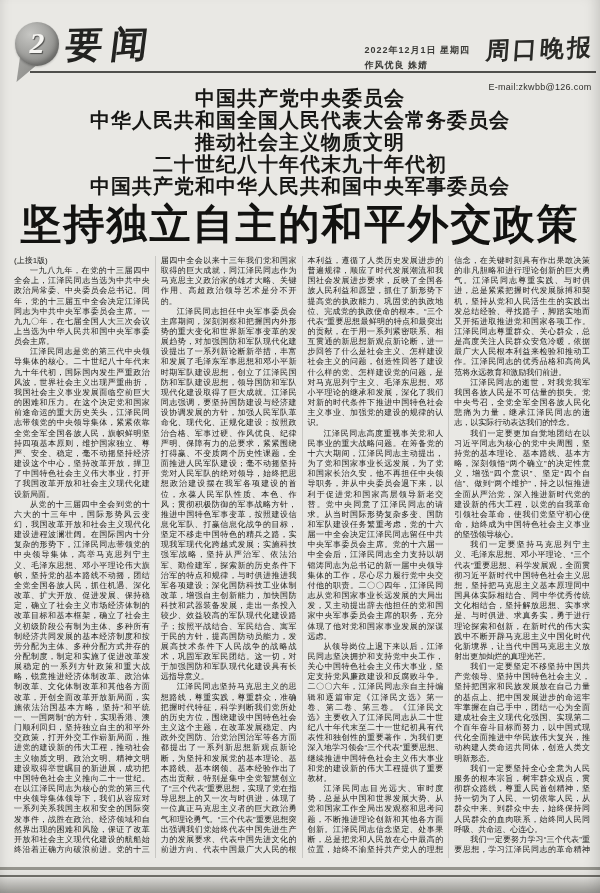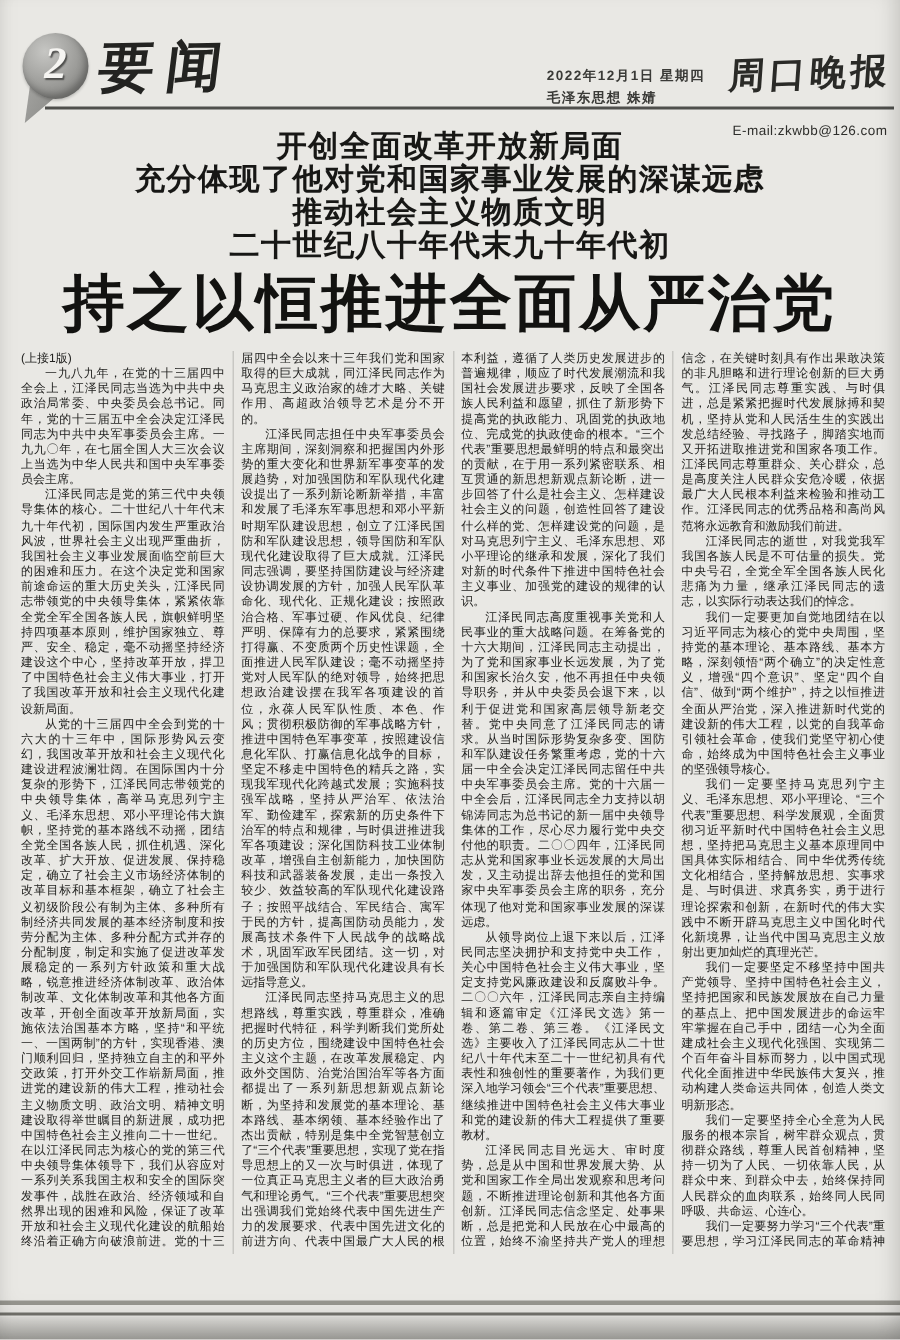--- a/index.html
+++ b/index.html
@@ -122,38 +122,39 @@
     <div class="pin">
       <div class="pin-tail"></div>
       <div class="pin-circle">
         <span class="pin-number">2</span>
       </div>
     </div>
     <div class="section-name">要闻</div>
     <div class="header-right">
       <div class="header-meta">
         <div class="date-line">2022年12月1日 星期四</div>
-        <div class="editor-line">毛泽东思想 姝婧</div>
+        <div class="editor-line">作风优良 姝婧</div>
       </div>
       <div class="logo-block">
         <div class="logo">周口晚报</div>
         <div class="email">E-mail:zkwbb@126.com</div>
       </div>
     </div>
     <div class="header-rule"></div>
   </header>
 
   <section class="article">
     <div class="issuers">
-        <div class="issuer-line">开创全面改革开放新局面</div>
-        <div class="issuer-line">充分体现了他对党和国家事业发展的深谋远虑</div>
+        <div class="issuer-line">中国共产党中央委员会</div>
+        <div class="issuer-line">中华人民共和国全国人民代表大会常务委员会</div>
         <div class="issuer-line">推动社会主义物质文明</div>
         <div class="issuer-line">二十世纪八十年代末九十年代初</div>
+        <div class="issuer-line">中国共产党和中华人民共和国中央军事委员会</div>
       </div>
-    <h1 class="main-title">持之以恒推进全面从严治党</h1>
+    <h1 class="main-title">坚持独立自主的和平外交政策</h1>
     <div class="body-columns">
       <p class="cont-note">(上接1版)</p>
       <div class="paras-wrap"><p class="para">一九八九年，在党的十三届四中全会上，江泽民同志当选为中共中央政治局常委、中央委员会总书记。同年，党的十三届五中全会决定江泽民同志为中共中央军事委员会主席。一九九〇年，在七届全国人大三次会议上当选为中华人民共和国中央军事委员会主席。</p><p class="para">江泽民同志是党的第三代中央领导集体的核心。二十世纪八十年代末九十年代初，国际国内发生严重政治风波，世界社会主义出现严重曲折，我国社会主义事业发展面临空前巨大的困难和压力。在这个决定党和国家前途命运的重大历史关头，江泽民同志带领党的中央领导集体，紧紧依靠全党全军全国各族人民，旗帜鲜明坚持四项基本原则，维护国家独立、尊严、安全、稳定，毫不动摇坚持经济建设这个中心，坚持改革开放，捍卫了中国特色社会主义伟大事业，打开了我国改革开放和社会主义现代化建设新局面。</p><p class="para">从党的十三届四中全会到党的十六大的十三年中，国际形势风云变幻，我国改革开放和社会主义现代化建设进程波澜壮阔。在国际国内十分复杂的形势下，江泽民同志带领党的中央领导集体，高举马克思列宁主义、毛泽东思想、邓小平理论伟大旗帜，坚持党的基本路线不动摇，团结全党全国各族人民，抓住机遇、深化改革、扩大开放、促进发展、保持稳定，确立了社会主义市场经济体制的改革目标和基本框架，确立了社会主义初级阶段公有制为主体、多种所有制经济共同发展的基本经济制度和按劳分配为主体、多种分配方式并存的分配制度，制定和实施了促进改革发展稳定的一系列方针政策和重大战略，锐意推进经济体制改革、政治体制改革、文化体制改革和其他各方面改革，开创全面改革开放新局面，实施依法治国基本方略，坚持“和平统一、一国两制”的方针，实现香港、澳门顺利回归，坚持独立自主的和平外交政策，打开外交工作崭新局面，推进党的建设新的伟大工程，推动社会主义物质文明、政治文明、精神文明建设取得举世瞩目的新进展，成功把中国特色社会主义推向二十一世纪。在以江泽民同志为核心的党的第三代中央领导集体领导下，我们从容应对一系列关系我国主权和安全的国际突发事件，战胜在政治、经济领域和自然界出现的困难和风险，保证了改革开放和社会主义现代化建设的航船始终沿着正确方向破浪前进。党的十三届四中全会以来十三年我们党和国家取得的巨大成就，同江泽民同志作为马克思主义政治家的雄才大略、关键作用、高超政治领导艺术是分不开的。</p><p class="para">江泽民同志担任中央军事委员会主席期间，深刻洞察和把握国内外形势的重大变化和世界新军事变革的发展趋势，对加强国防和军队现代化建设提出了一系列新论断新举措，丰富和发展了毛泽东军事思想和邓小平新时期军队建设思想，创立了江泽民国防和军队建设思想，领导国防和军队现代化建设取得了巨大成就。江泽民同志强调，要坚持国防建设与经济建设协调发展的方针，加强人民军队革命化、现代化、正规化建设；按照政治合格、军事过硬、作风优良、纪律严明、保障有力的总要求，紧紧围绕打得赢、不变质两个历史性课题，全面推进人民军队建设；毫不动摇坚持党对人民军队的绝对领导，始终把思想政治建设摆在我军各项建设的首位，永葆人民军队性质、本色、作风；贯彻积极防御的军事战略方针，推进中国特色军事变革，按照建设信息化军队、打赢信息化战争的目标，坚定不移走中国特色的精兵之路，实现我军现代化跨越式发展；实施科技强军战略，坚持从严治军、依法治军、勤俭建军，探索新的历史条件下治军的特点和规律，与时俱进推进我军各项建设；深化国防科技工业体制改革，增强自主创新能力，加快国防科技和武器装备发展，走出一条投入较少、效益较高的军队现代化建设路子；按照平战结合、军民结合、寓军于民的方针，提高国防动员能力，发展高技术条件下人民战争的战略战术，巩固军政军民团结。这一切，对于加强国防和军队现代化建设具有长远指导意义。</p><p class="para">江泽民同志坚持马克思主义的思想路线，尊重实践，尊重群众，准确把握时代特征，科学判断我们党所处的历史方位，围绕建设中国特色社会主义这个主题，在改革发展稳定、内政外交国防、治党治国治军等各方面都提出了一系列新思想新观点新论断，为坚持和发展党的基本理论、基本路线、基本纲领、基本经验作出了杰出贡献，特别是集中全党智慧创立了“三个代表”重要思想，实现了党在指导思想上的又一次与时俱进，体现了一位真正马克思主义者的巨大政治勇气和理论勇气。“三个代表”重要思想突出强调我们党始终代表中国先进生产力的发展要求、代表中国先进文化的前进方向、代表中国最广大人民的根本利益，遵循了人类历史发展进步的普遍规律，顺应了时代发展潮流和我国社会发展进步要求，反映了全国各族人民利益和愿望，抓住了新形势下提高党的执政能力、巩固党的执政地位、完成党的执政使命的根本。“三个代表”重要思想最鲜明的特点和最突出的贡献，在于用一系列紧密联系、相互贯通的新思想新观点新论断，进一步回答了什么是社会主义、怎样建设社会主义的问题，创造性回答了建设什么样的党、怎样建设党的问题，是对马克思列宁主义、毛泽东思想、邓小平理论的继承和发展，深化了我们对新的时代条件下推进中国特色社会主义事业、加强党的建设的规律的认识。</p><p class="para">江泽民同志高度重视事关党和人民事业的重大战略问题。在筹备党的十六大期间，江泽民同志主动提出，为了党和国家事业长远发展，为了党和国家长治久安，他不再担任中央领导职务，并从中央委员会退下来，以利于促进党和国家高层领导新老交替。党中央同意了江泽民同志的请求。从当时国际形势复杂多变、国防和军队建设任务繁重考虑，党的十六届一中全会决定江泽民同志留任中共中央军事委员会主席。党的十六届一中全会后，江泽民同志全力支持以胡锦涛同志为总书记的新一届中央领导集体的工作，尽心尽力履行党中央交付他的职责。二〇〇四年，江泽民同志从党和国家事业长远发展的大局出发，又主动提出辞去他担任的党和国家中央军事委员会主席的职务，充分体现了他对党和国家事业发展的深谋远虑。</p><p class="para">从领导岗位上退下来以后，江泽民同志坚决拥护和支持党中央工作，关心中国特色社会主义伟大事业，坚定支持党风廉政建设和反腐败斗争。二〇〇六年，江泽民同志亲自主持编辑和逐篇审定《江泽民文选》第一卷、第二卷、第三卷。《江泽民文选》主要收入了江泽民同志从二十世纪八十年代末至二十一世纪初具有代表性和独创性的重要著作，为我们更深入地学习领会“三个代表”重要思想、继续推进中国特色社会主义伟大事业和党的建设新的伟大工程提供了重要教材。</p><p class="para">江泽民同志目光远大、审时度势，总是从中国和世界发展大势、从党和国家工作全局出发观察和思考问题，不断推进理论创新和其他各方面创新。江泽民同志信念坚定、处事果断，总是把党和人民放在心中最高的位置，始终不渝坚持共产党人的理想信念，在关键时刻具有作出果敢决策的非凡胆略和进行理论创新的巨大勇气。江泽民同志尊重实践、与时俱进，总是紧紧把握时代发展脉搏和契机，坚持从党和人民活生生的实践出发总结经验、寻找路子，脚踏实地而又开拓进取推进党和国家各项工作。江泽民同志尊重群众、关心群众，总是高度关注人民群众安危冷暖，依据最广大人民根本利益来检验和推动工作。江泽民同志的优秀品格和高尚风范将永远教育和激励我们前进。</p><p class="para">江泽民同志的逝世，对我党我军我国各族人民是不可估量的损失。党中央号召，全党全军全国各族人民化悲痛为力量，继承江泽民同志的遗志，以实际行动表达我们的悼念。</p><p class="para">我们一定要更加自觉地团结在以习近平同志为核心的党中央周围，坚持党的基本理论、基本路线、基本方略，深刻领悟“两个确立”的决定性意义，增强“四个意识”、坚定“四个自信”、做到“两个维护”，持之以恒推进全面从严治党，深入推进新时代党的建设新的伟大工程，以党的自我革命引领社会革命，使我们党坚守初心使命，始终成为中国特色社会主义事业的坚强领导核心。</p><p class="para">我们一定要坚持马克思列宁主义、毛泽东思想、邓小平理论、“三个代表”重要思想、科学发展观，全面贯彻习近平新时代中国特色社会主义思想，坚持把马克思主义基本原理同中国具体实际相结合、同中华优秀传统文化相结合，坚持解放思想、实事求是、与时俱进、求真务实，勇于进行理论探索和创新，在新时代的伟大实践中不断开辟马克思主义中国化时代化新境界，让当代中国马克思主义放射出更加灿烂的真理光芒。</p><p class="para">我们一定要坚定不移坚持中国共产党领导、坚持中国特色社会主义，坚持把国家和民族发展放在自己力量的基点上、把中国发展进步的命运牢牢掌握在自己手中，团结一心为全面建成社会主义现代化强国、实现第二个百年奋斗目标而努力，以中国式现代化全面推进中华民族伟大复兴，推动构建人类命运共同体，创造人类文明新形态。</p><p class="para">我们一定要坚持全心全意为人民服务的根本宗旨，树牢群众观点，贯彻群众路线，尊重人民首创精神，坚持一切为了人民、一切依靠人民，从群众中来、到群众中去，始终保持同人民群众的血肉联系，始终同人民同呼吸、共命运、心连心。</p><p class="para">我们一定要努力学习“三个代表”重要思想，学习江泽民同志的革命精神和革命风范，学习他运用马克思主义立场、观点、方法研究新情况、解决新问题的科学态度和创造精神，为把我国建设成为富强民主文明和谐美丽的社会主义现代化强国而团结奋斗。</p></div>
     </div>
   </section>
 
   <footer>
     <div class="bottom-rule-1"></div>
     <div class="bottom-rule-2"></div>
     <div class="bottom-edge"></div>

